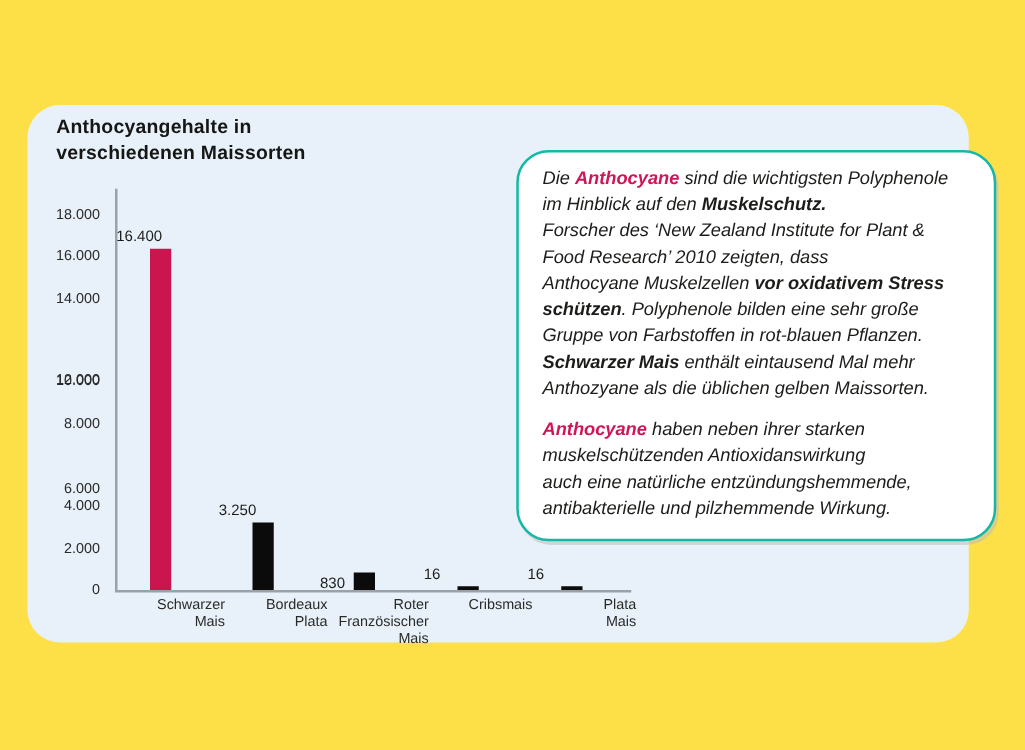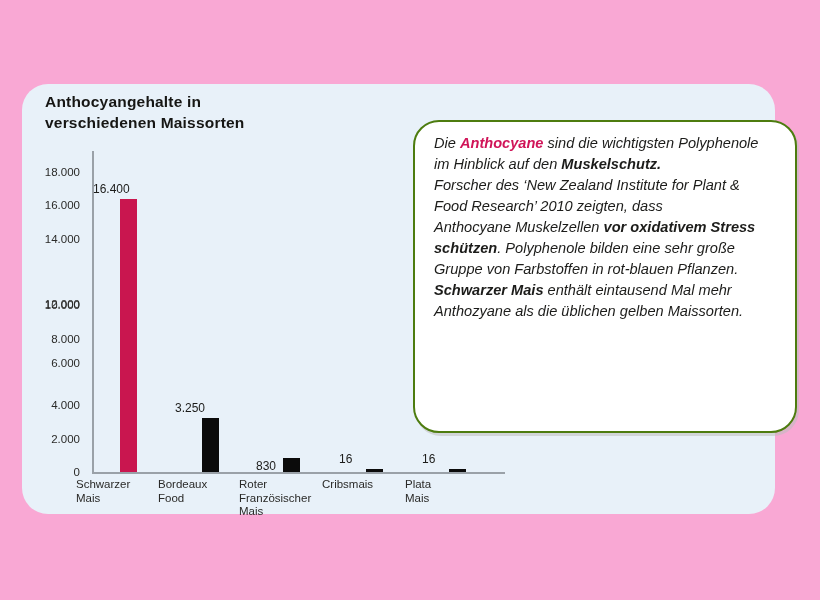--- a/index.html
+++ b/index.html
@@ -5,21 +5,21 @@
   html, body {
     margin: 0;
     padding: 0;
     background: #ffffff;
     font-family: "Liberation Sans", sans-serif;
   }
   #canvas {
     position: relative;
     width: 820px;
     height: 600px;
-    background: #f9a8d4;
+    background: #fde047;
     overflow: hidden;
   }
   
   .panel {
     position: absolute;
     left: 22px;
     top: 84px;
     width: 753px;
     height: 430px;
     border-radius: 26px;
@@ -73,35 +73,35 @@
     width: 70px;
     font-size: 12px;
     color: #1c1c1a;
     height: 15px;
     line-height: 15px;
   }
   .bar-category-label {
     position: absolute;
     top: 478px;
     width: 104px;
-    text-align: left;
+    text-align: right;
     font-size: 11.5px;
     line-height: 13.5px;
     color: #2a2a28;
     white-space: pre-line;
   }
   
   .infobox {
     position: absolute;
     left: 413px;
     top: 120px;
     width: 384px;
     height: 313px;
     background: #ffffff;
-    border: 2px solid #4d7c0f;
+    border: 2px solid #14b8a6;
     border-radius: 26px;
     box-sizing: border-box;
     box-shadow: 2px 3px 0 rgba(190,190,190,0.55);
   }
   .infobox-inner {
     padding: 11px 19px 0 19px;
     font-size: 14.6px;
     line-height: 21px;
     font-style: italic;
     color: #1c1c1a;
@@ -130,34 +130,34 @@
   <div>
     <div class="y-axis-line"></div>
     <div class="x-axis-line"></div>
     <div id="y-ticks">
         <div class="y-tick-label" style="top: 165px;">18.000</div>
         <div class="y-tick-label" style="top: 198.333px;">16.000</div>
         <div class="y-tick-label" style="top: 231.667px;">14.000</div>
         <div class="y-tick-label" style="top: 265px; margin-top: 32px;">12.000</div>
         <div class="y-tick-label" style="top: 298.333px;">10.000</div>
         <div class="y-tick-label" style="top: 331.667px;">8.000</div>
-        <div class="y-tick-label" style="top: 356px;">6.000</div>
+        <div class="y-tick-label" style="top: 384px;">6.000</div>
         <div class="y-tick-label" style="top: 398.333px;">4.000</div>
         <div class="y-tick-label" style="top: 431.667px;">2.000</div>
         <div class="y-tick-label" style="top: 465px;">0</div>
       </div>
     <div id="bars">
         <div class="bar" style="left: 119.5px; top: 199px; height: 273px; background: rgb(201, 22, 79);"></div>
         <div class="bar-value-label" style="left: 93px; top: 182px;">16.400</div>
         <div class="bar-category-label" style="left: 76px;">Schwarzer
 Mais</div>
         <div class="bar" style="left: 201.5px; top: 418px; height: 54px; background: rgb(11, 11, 11);"></div>
         <div class="bar-value-label" style="left: 175px; top: 401px;">3.250</div>
         <div class="bar-category-label" style="left: 158px;">Bordeaux
-Food</div>
+Plata</div>
         <div class="bar" style="left: 282.5px; top: 458px; height: 14px; background: rgb(11, 11, 11);"></div>
         <div class="bar-value-label" style="left: 256px; top: 441px; margin-top: 18px;">830</div>
         <div class="bar-category-label" style="left: 239px;">Roter
 Französischer
 Mais</div>
         <div class="bar" style="left: 365.5px; top: 469px; height: 3px; background: rgb(11, 11, 11);"></div>
         <div class="bar-value-label" style="left: 339px; top: 452px;">16</div>
         <div class="bar-category-label" style="left: 322px;">Cribsmais</div>
         <div class="bar" style="left: 448.5px; top: 469px; height: 3px; background: rgb(11, 11, 11);"></div>
         <div class="bar-value-label" style="left: 422px; top: 452px;">16</div>
@@ -168,16 +168,19 @@
 
   <div class="infobox">
     <div class="infobox-inner" id="infobox-text"><p><span class="seg-normal">Die </span><span class="seg-accent" style="color: rgb(208, 20, 88);">Anthocyane</span><span class="seg-normal"> sind die wichtigsten Polyphenole
 im Hinblick auf den </span><span class="seg-bold">Muskelschutz.</span><span class="seg-normal">
 Forscher des ‘New Zealand Institute for Plant &amp;
 Food Research’ 2010 zeigten, dass
 Anthocyane Muskelzellen </span><span class="seg-bold">vor oxidativem Stress
 schützen</span><span class="seg-normal">.  Polyphenole bilden eine sehr große
 Gruppe von Farbstoffen in rot-blauen Pflanzen.
 </span><span class="seg-bold">Schwarzer Mais</span><span class="seg-normal">  enthält eintausend Mal mehr
-Anthozyane als die üblichen gelben Maissorten.</span></p></div>
+Anthozyane als die üblichen gelben Maissorten.</span></p><p><span class="seg-accent" style="color: rgb(208, 20, 88);">Anthocyane</span><span class="seg-normal"> haben neben ihrer starken
+muskelschützenden Antioxidanswirkung
+auch eine natürliche entzündungshemmende,
+antibakterielle und pilzhemmende Wirkung.</span></p></div>
   </div>
 
 </div>
 
 </body></html>

